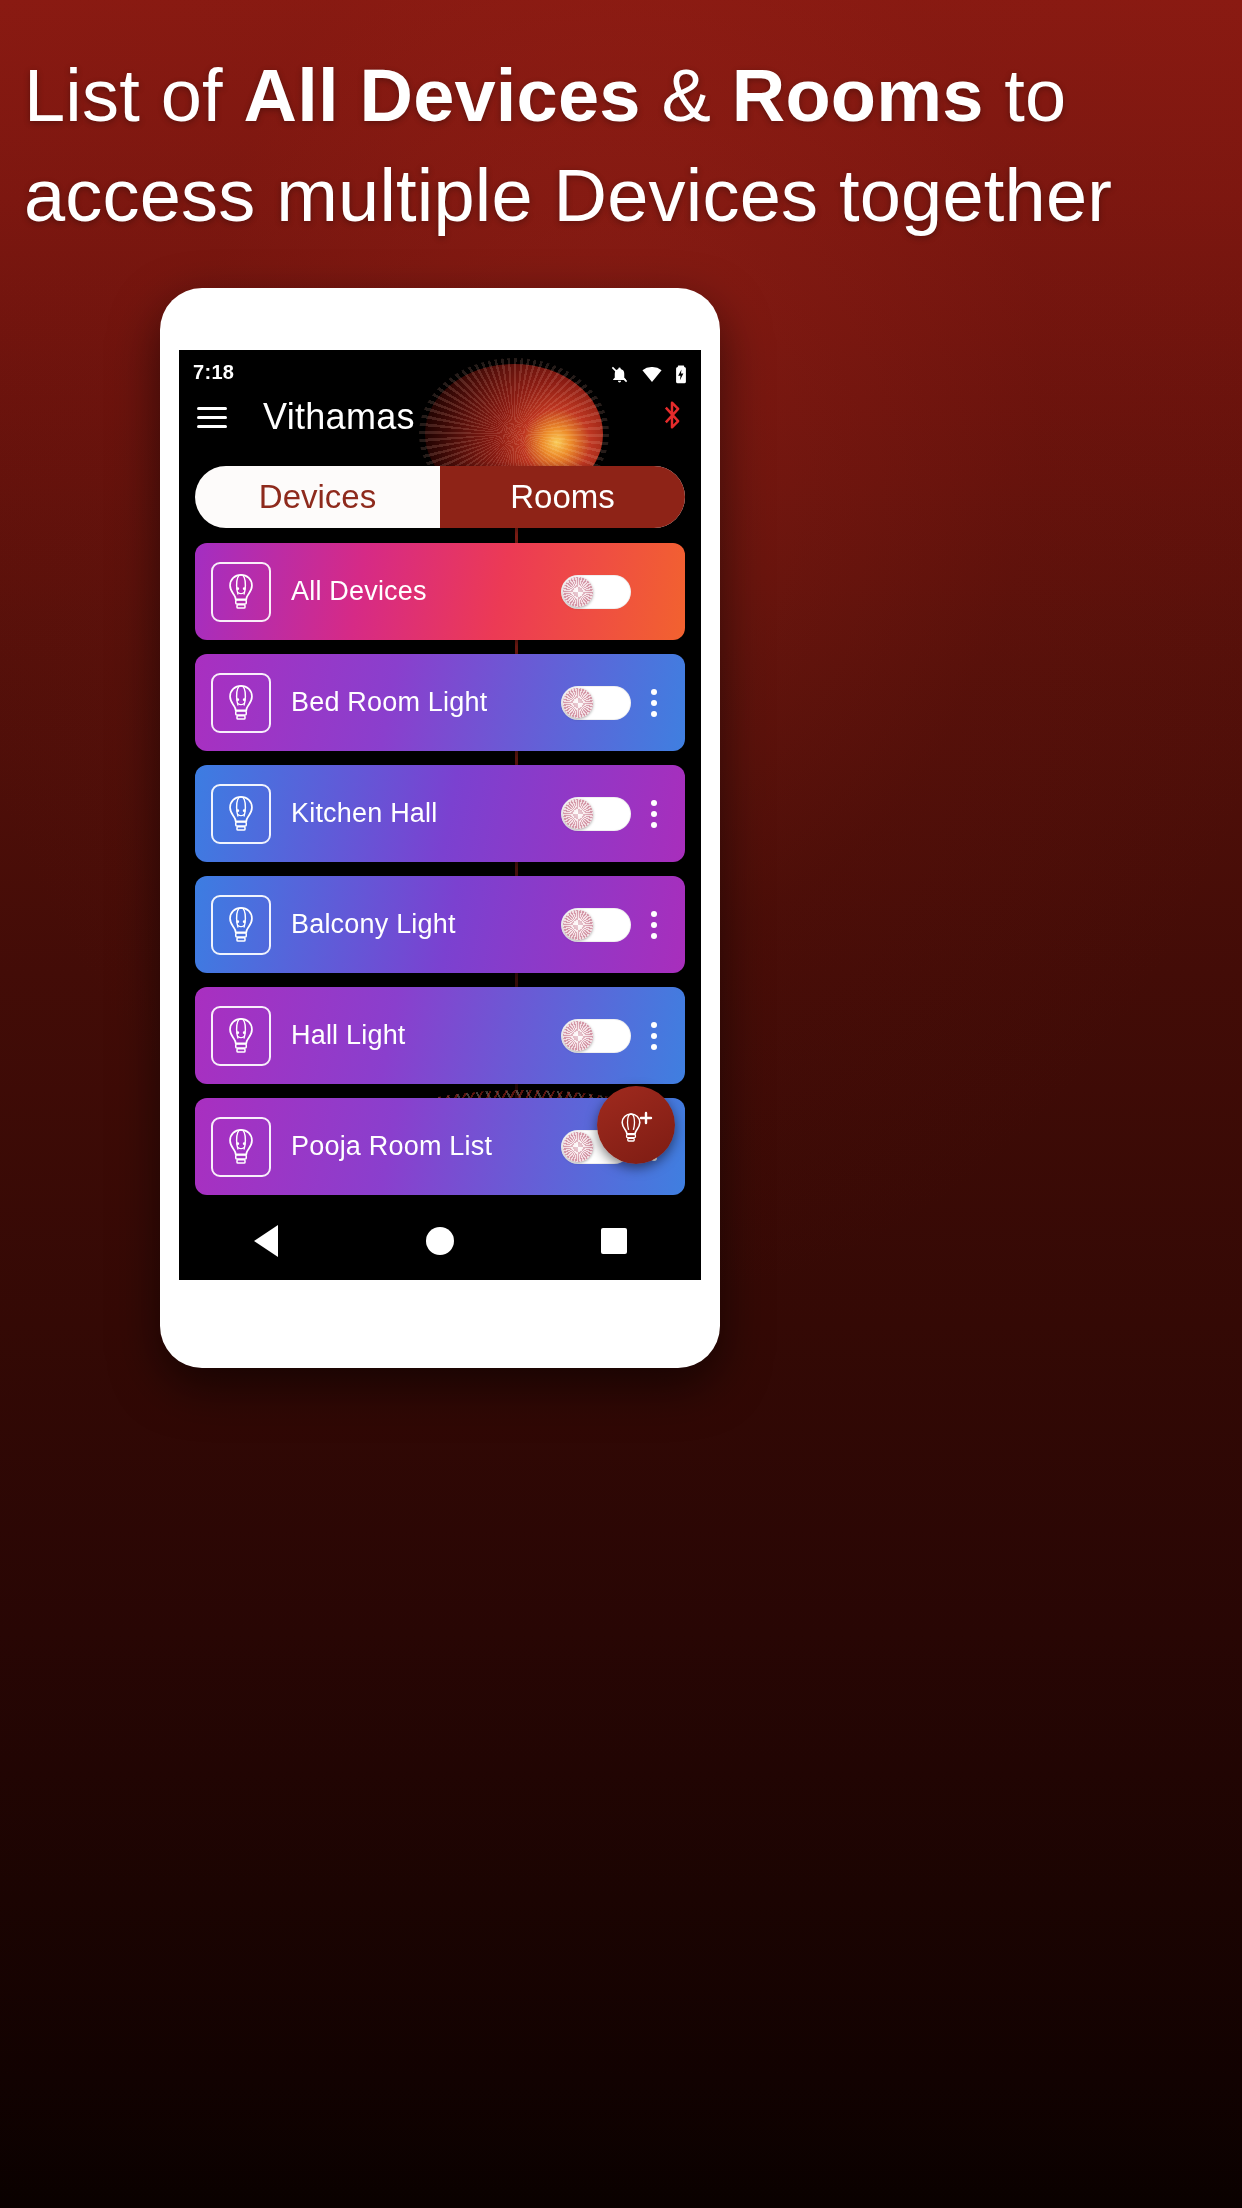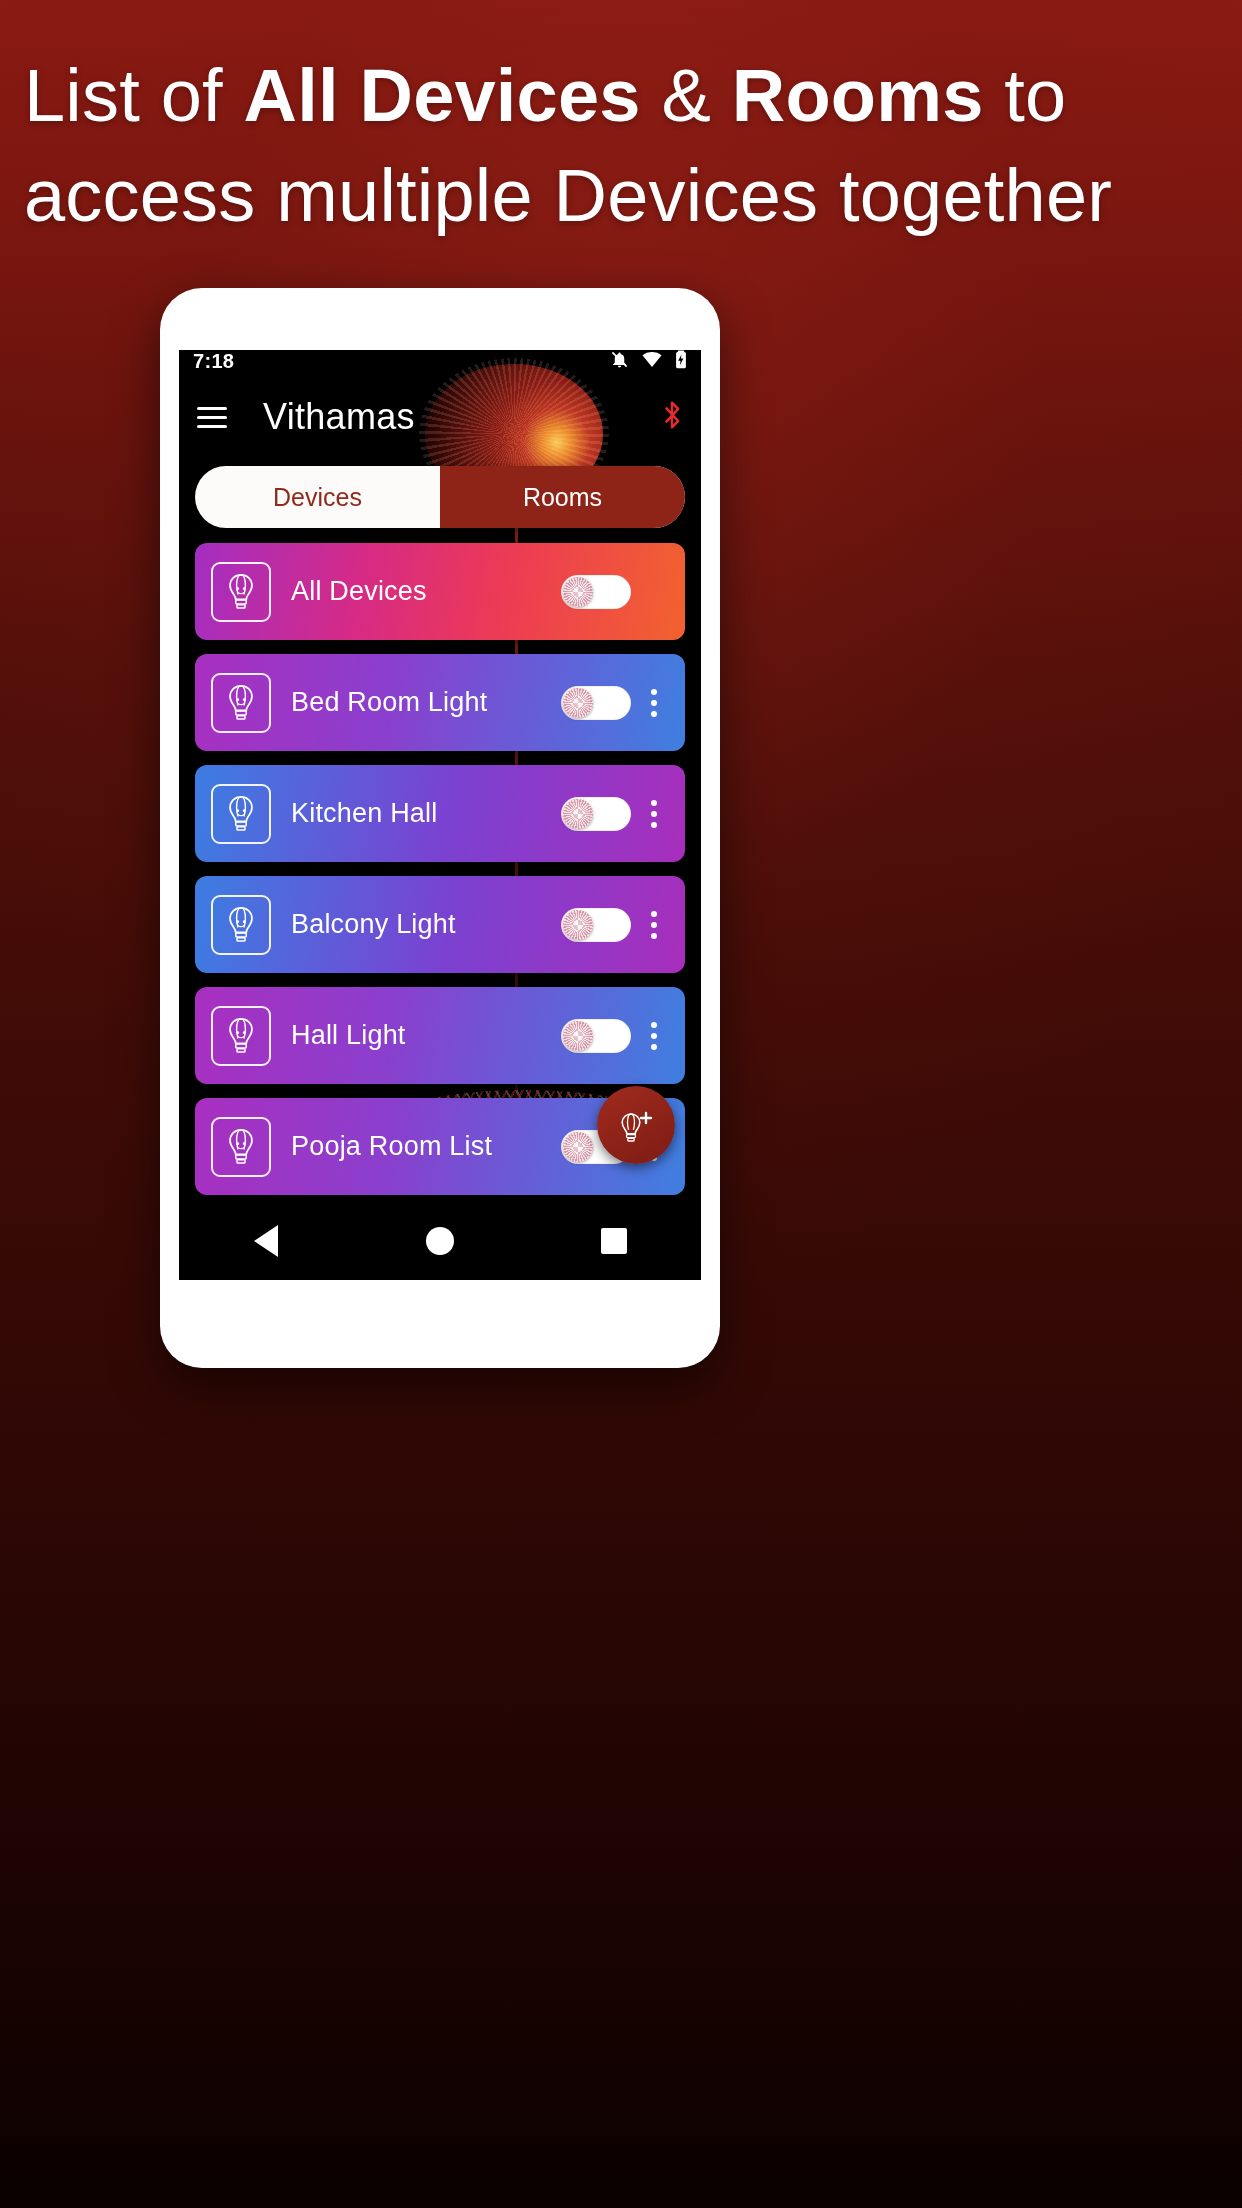--- a/index.html
+++ b/index.html
@@ -112,21 +112,21 @@
       rgba(230,220,210,0.35) 0px, rgba(230,220,210,0.35) 2px,
       rgba(0,0,0,0) 2px, rgba(0,0,0,0) 9px);
     border-radius:50%;
     opacity:0.85;
   }
 
   
   .statusbar{
     position:absolute; left:0; top:0; right:0;
     height:34px;
-    display:flex; align-items:flex-start;
+    display:flex; align-items:flex-end;
     padding:0 14px;
     color:#fff;
     z-index:9;
   }
   .status-time{ font-size:20px; font-weight:600; letter-spacing:0.3px; }
   .status-icons{ margin-left:auto; display:flex; align-items:center; gap:13px; }
   .si{ display:block; }
 
   
   .appbar{
@@ -151,21 +151,21 @@
     background:#fdfbfa;
     border-radius:34px;
     display:flex;
     overflow:hidden;
     z-index:9;
     box-shadow:0 2px 7px rgba(0,0,0,0.35);
   }
   .seg-tab{
     flex:1;
     display:flex; align-items:center; justify-content:center;
-    font-size:25px;
+    font-size:33px;
     cursor:pointer;
   }
   .seg-tab.inactive{ color:#8e2a1c; background:transparent; }
   .seg-tab.active{ color:#ffffff; background:#8e2317; }
 
   
   .list{
     position:absolute; left:16px; right:16px; top:193px;
     z-index:8;
   }

